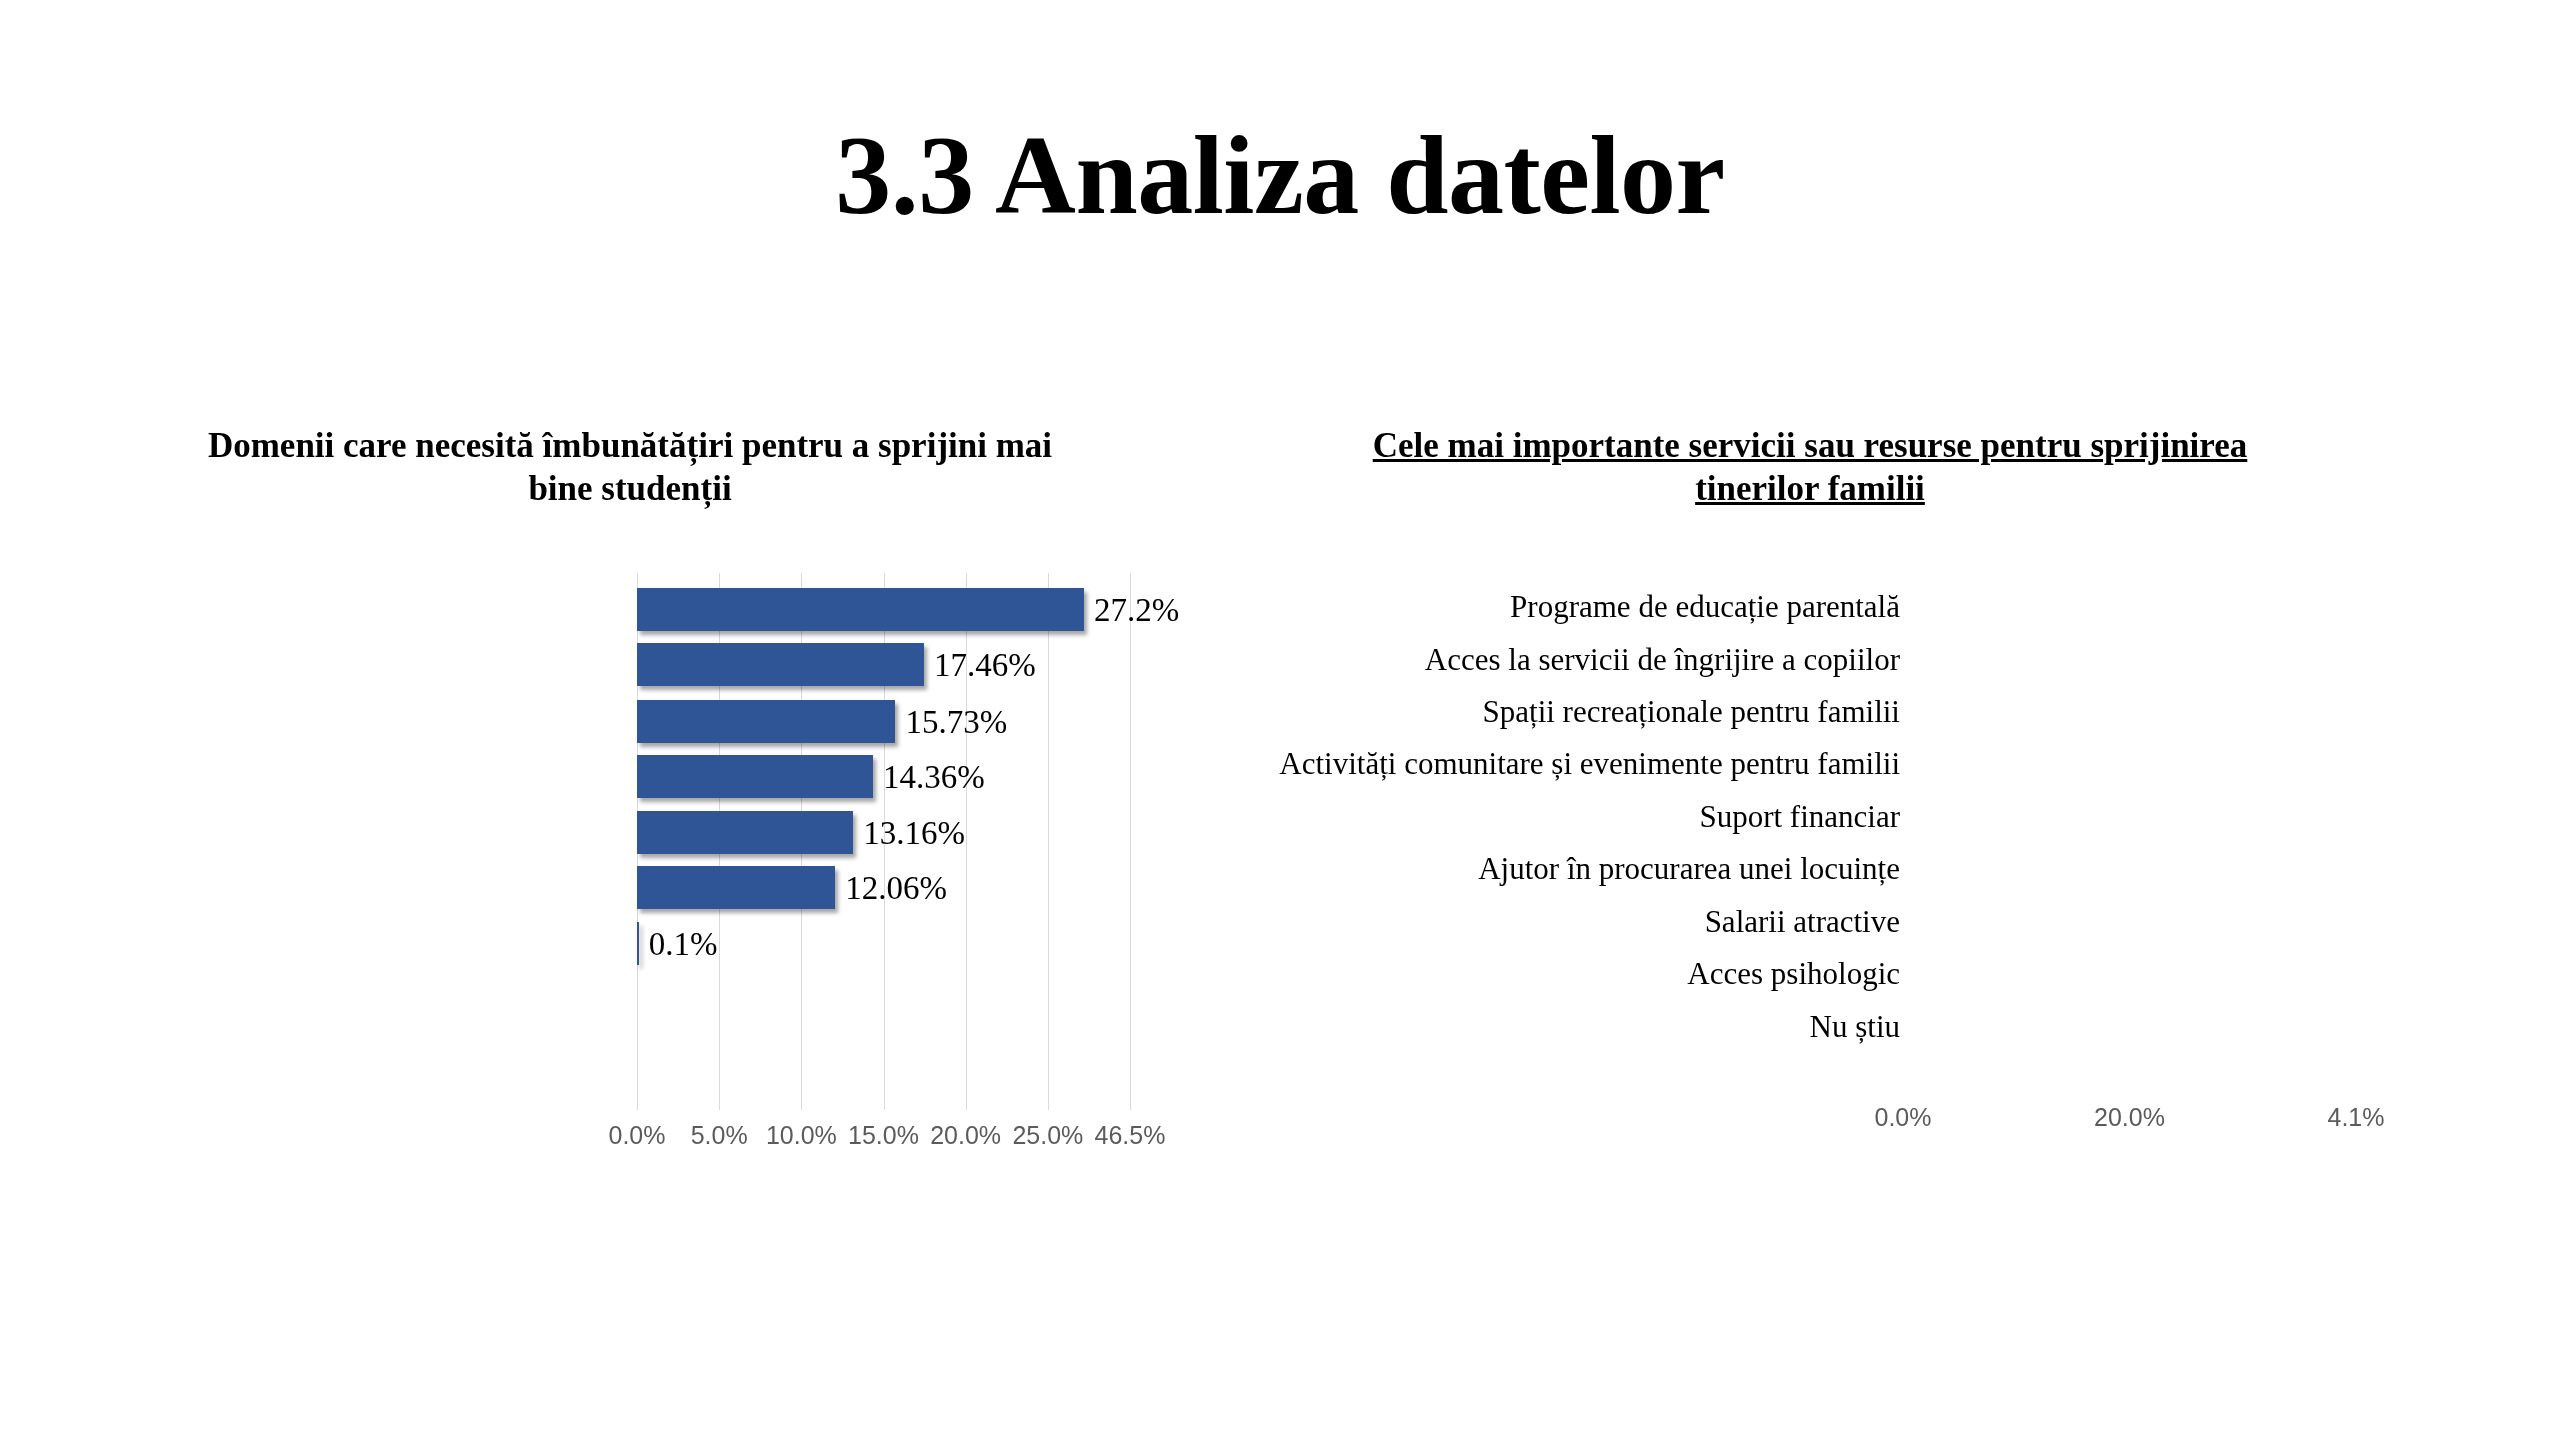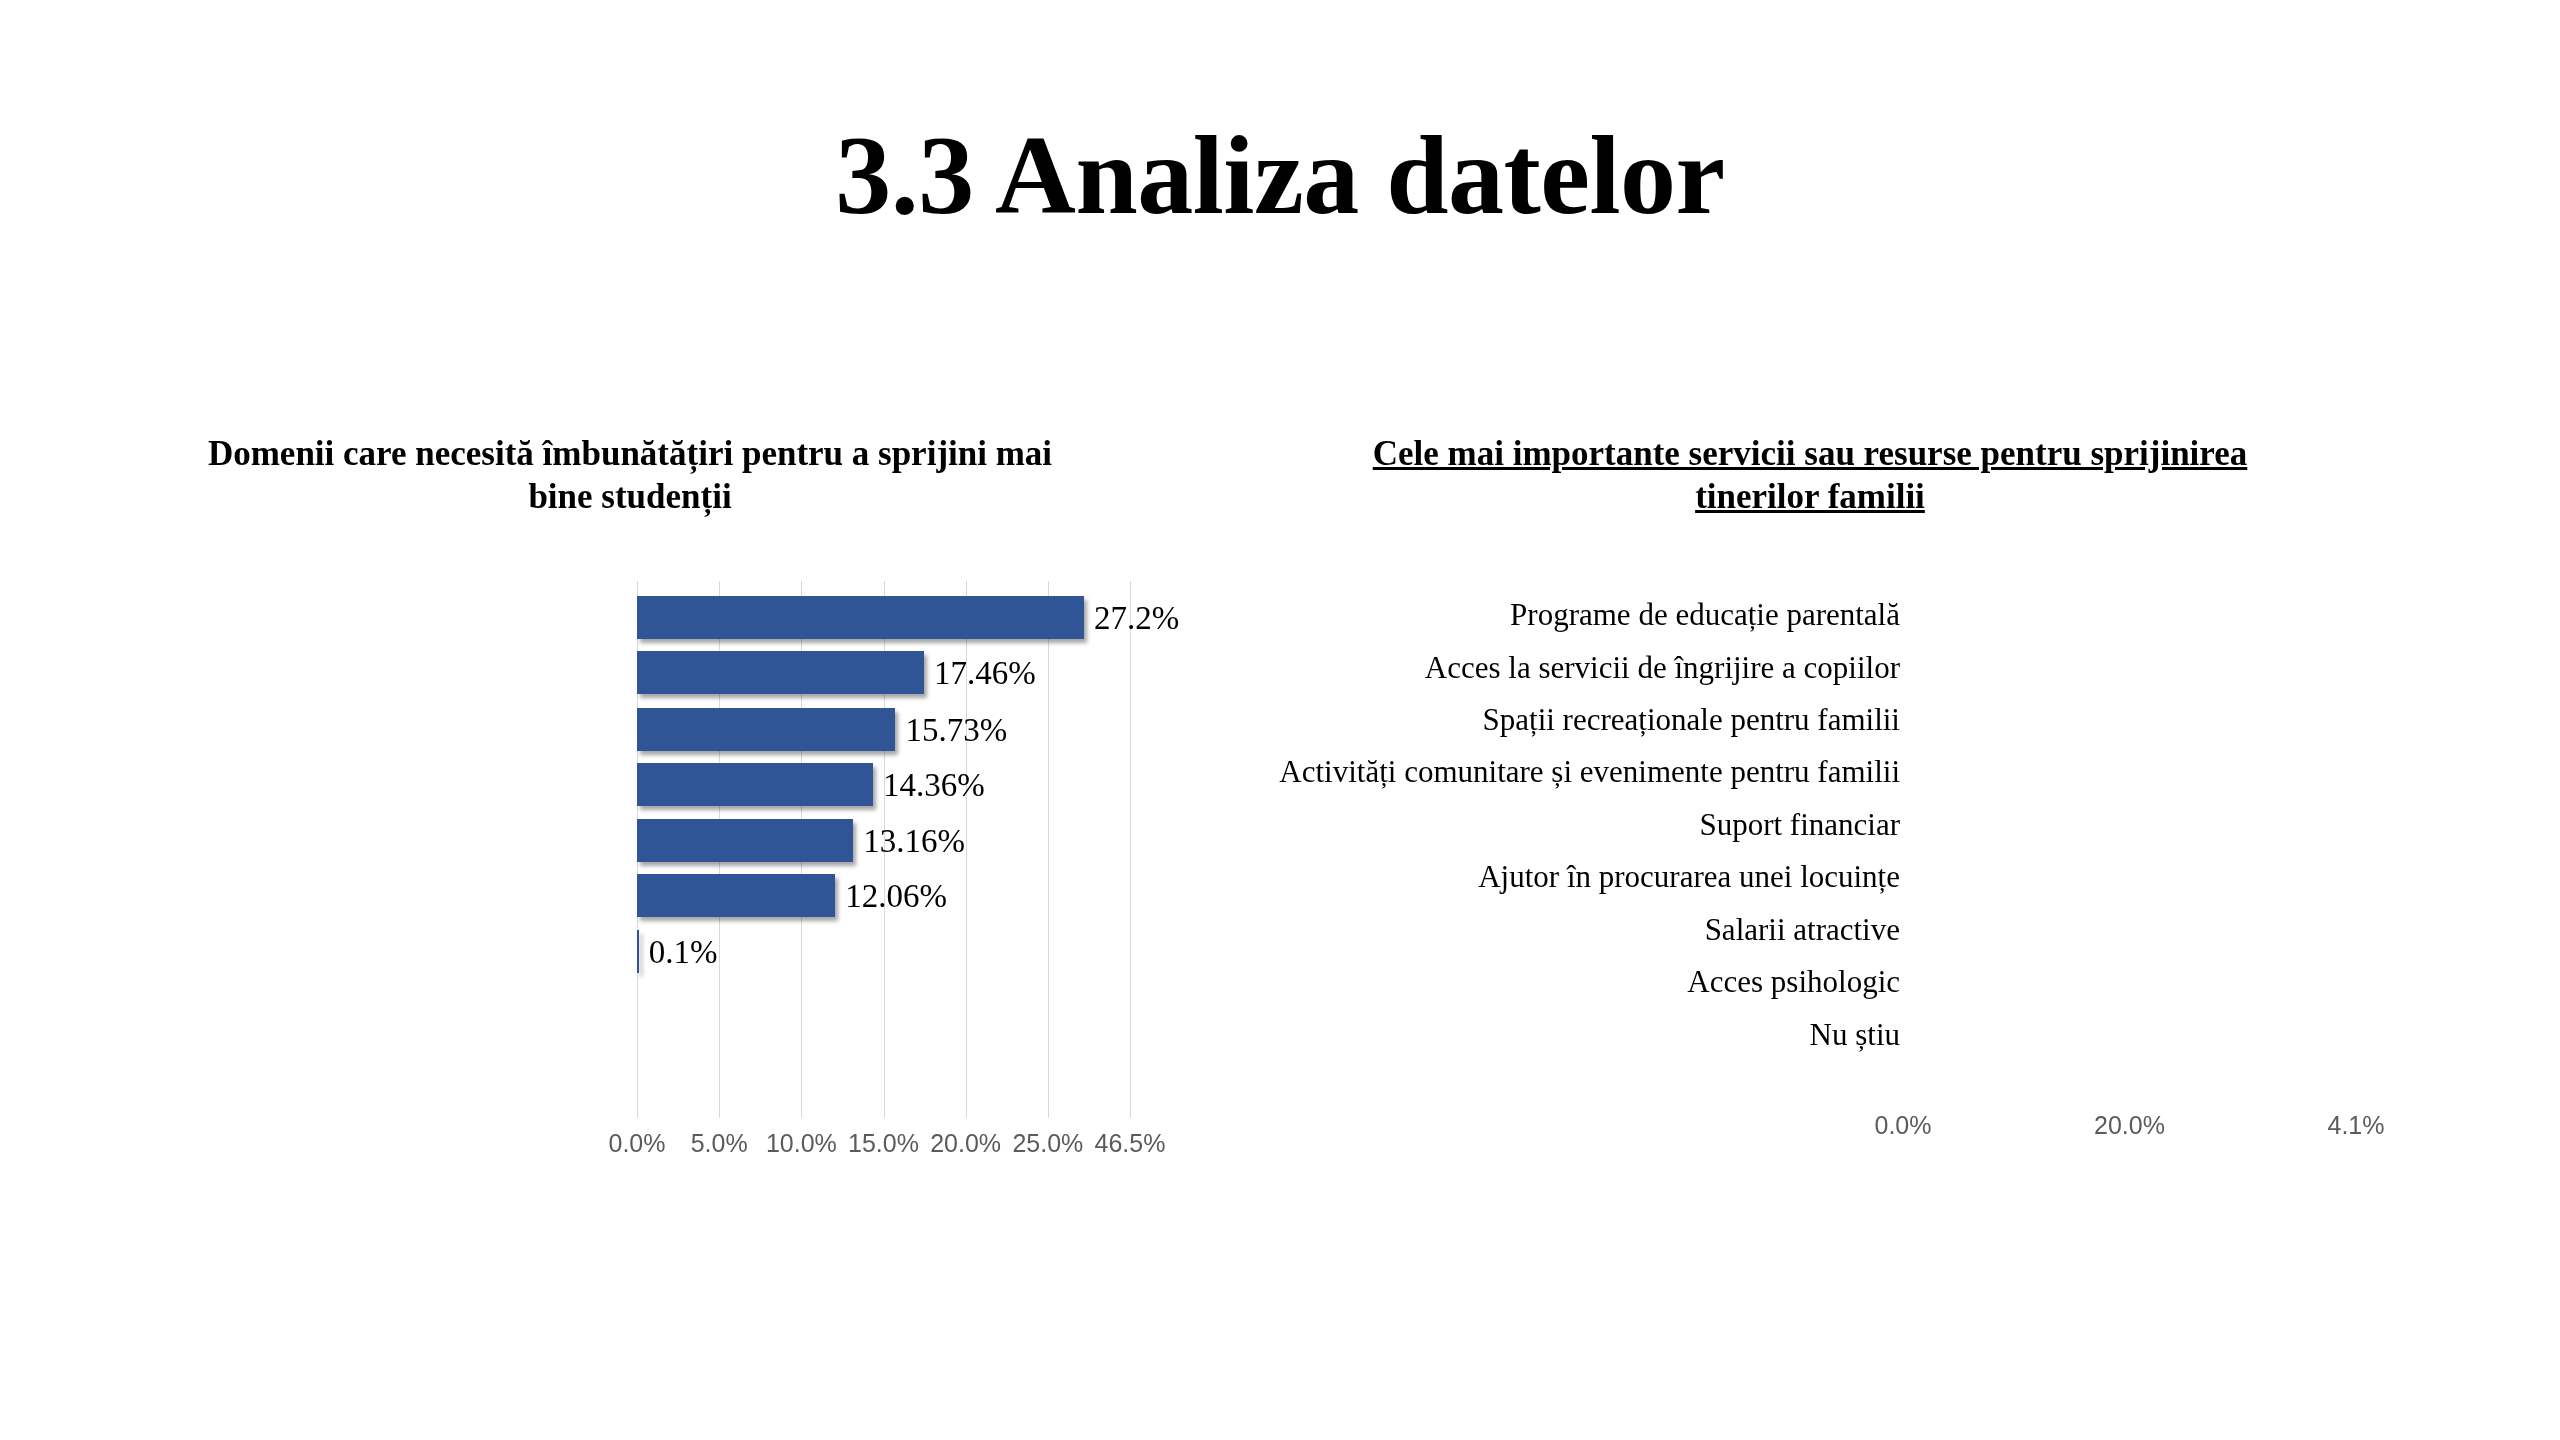--- a/index.html
+++ b/index.html
@@ -27,21 +27,21 @@
     font-weight: bold;
     font-size: 112px;
     line-height: 1.12;
     color: #000000;
     letter-spacing: -0.5px;
   }
 
   
   .chart-block {
     position: absolute;
-    top: 8px;
+    top: 0;
     height: 1148px;
   }
   #chart-left  { left: 0px;    width: 1250px; }
   #chart-right { left: 1250px; width: 1310px; }
 
   .chart-title {
     position: absolute;
     font-family: "Liberation Serif", serif;
     font-weight: bold;
     color: #000000;

